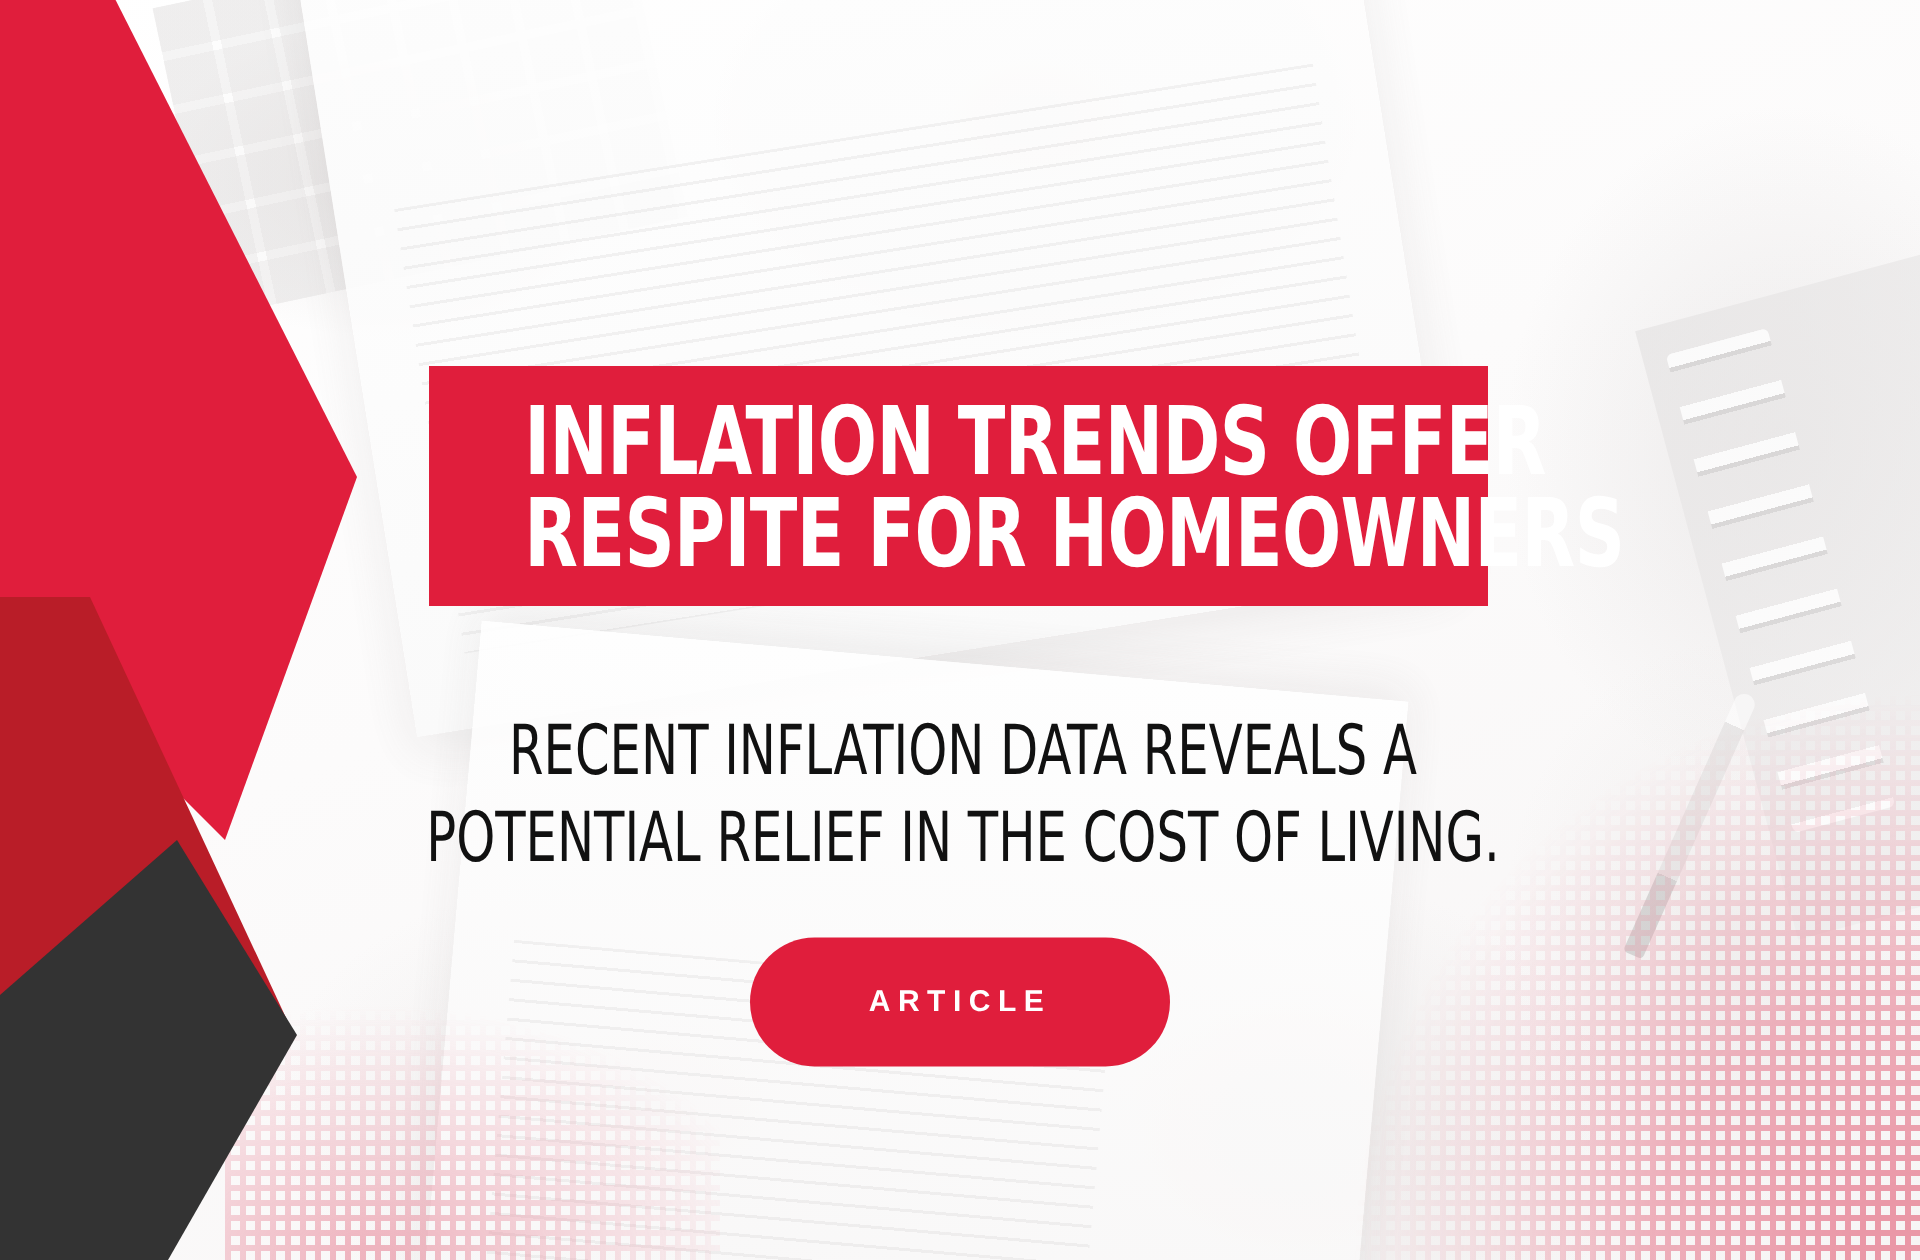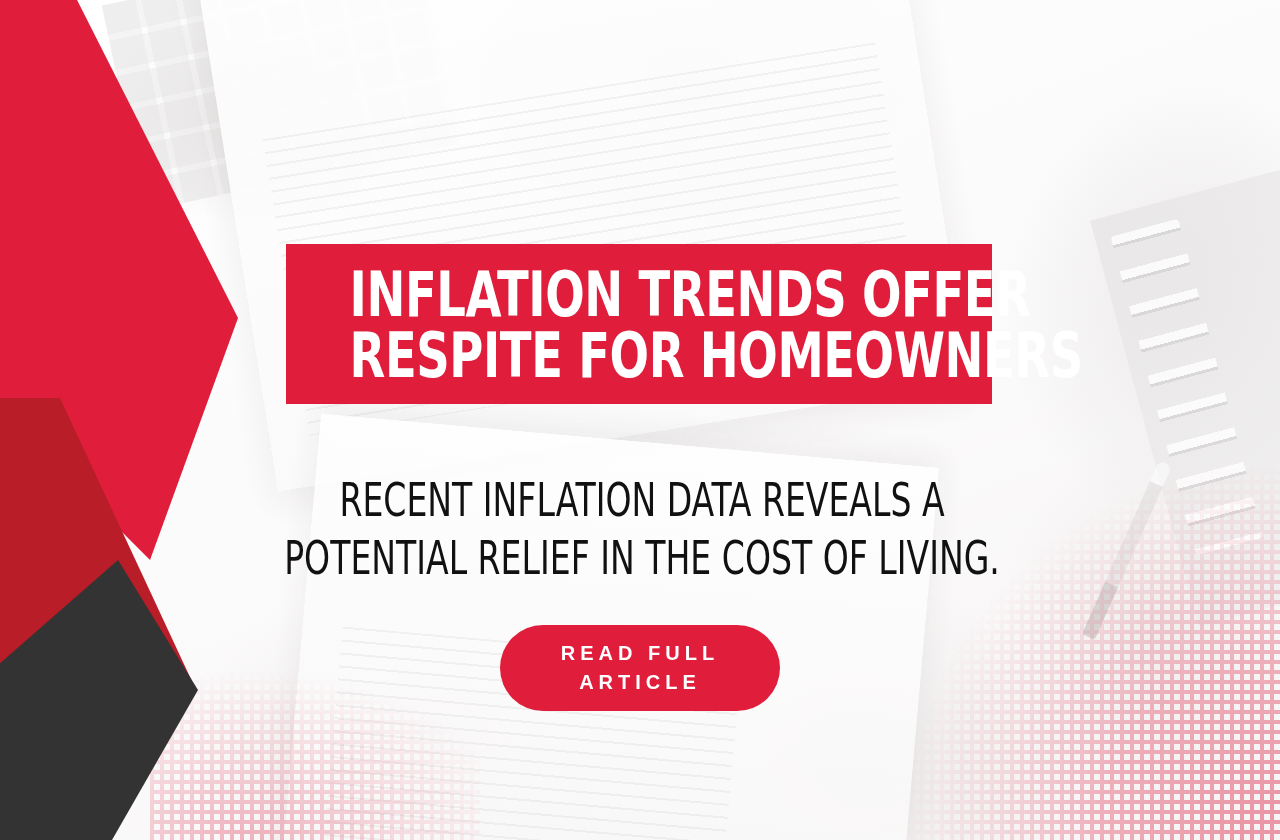--- a/index.html
+++ b/index.html
@@ -262,18 +262,17 @@
       <span class="headline-line">INFLATION TRENDS OFFER</span>
       <span class="headline-line">RESPITE FOR HOMEOWNERS</span>
     </div>
 
     <div class="subtitle">
       <span class="subtitle-line">RECENT INFLATION DATA REVEALS A</span>
       <span class="subtitle-line">POTENTIAL RELIEF IN THE COST OF LIVING.</span>
     </div>
 
     <button class="cta-button">
-      <span class="cta-line">READ FULL</span>
       <span class="cta-line">ARTICLE</span>
     </button>
 
   </div>
 </div>
 
 </body></html>

